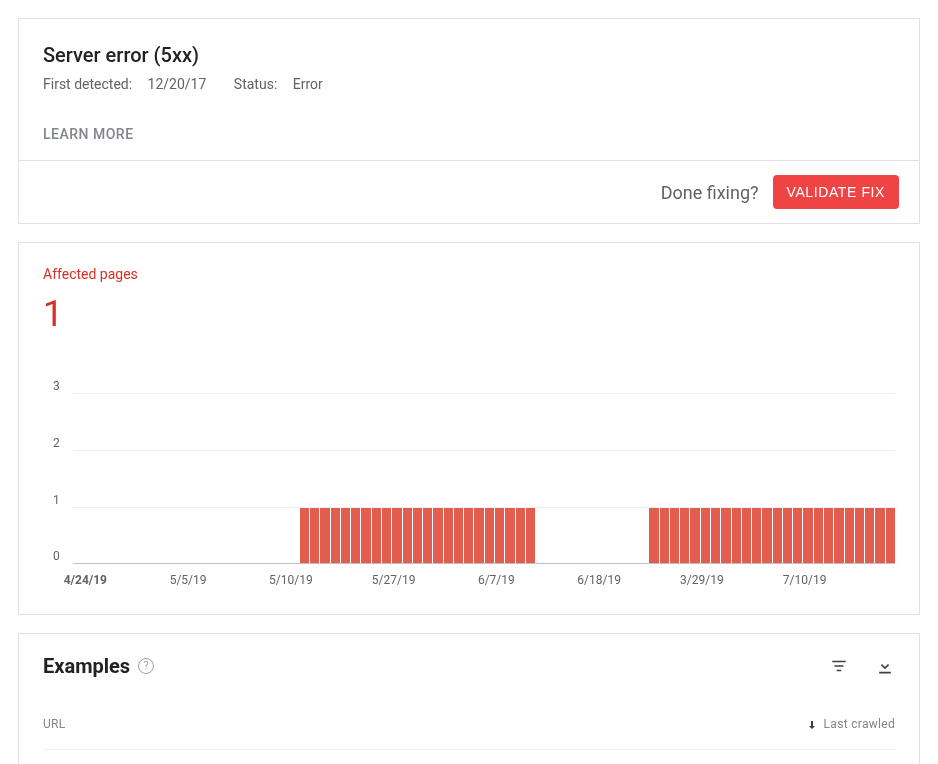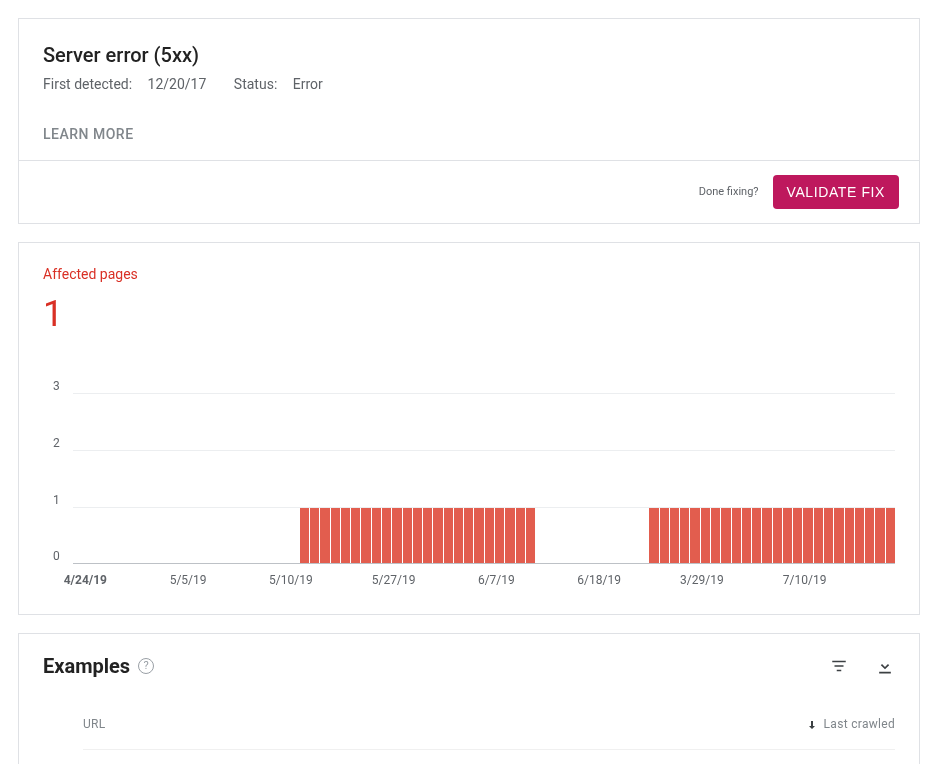--- a/index.html
+++ b/index.html
@@ -43,25 +43,25 @@
   }
   .fix-bar {
     border-top: 1px solid #dfe1e5;
     display: flex;
     justify-content: flex-end;
     align-items: center;
     padding: 14px 20px;
   }
   .done-fixing {
     color: #5f6368;
-    font-size: 11px;
+    font-size: 18px;
     margin-right: 14px;
   }
   .validate-btn {
-    background: #be185d;
+    background: #ef4444;
     color: #fff;
     font-weight: 500;
     font-size: 14px;
     letter-spacing: 0.6px;
     border: none;
     padding: 9px 14px;
     border-radius: 4px;
     cursor: pointer;
   }
   .affected-card {
@@ -157,21 +157,20 @@
     width: 20px; height: 20px;
     color: #3c4043;
     cursor: pointer;
     display: flex;
     align-items: center;
     justify-content: center;
   }
   .table-head, .table-row {
     display: flex;
     align-items: flex-end;
-    margin-left: 40px;
   }
   .table-head {
     padding: 10px 0 16px 0;
     color: #80868b;
     font-size: 12px;
     letter-spacing: 0.3px;
   }
   .col-url { flex: 1; }
   .col-date {
     width: 150px;

